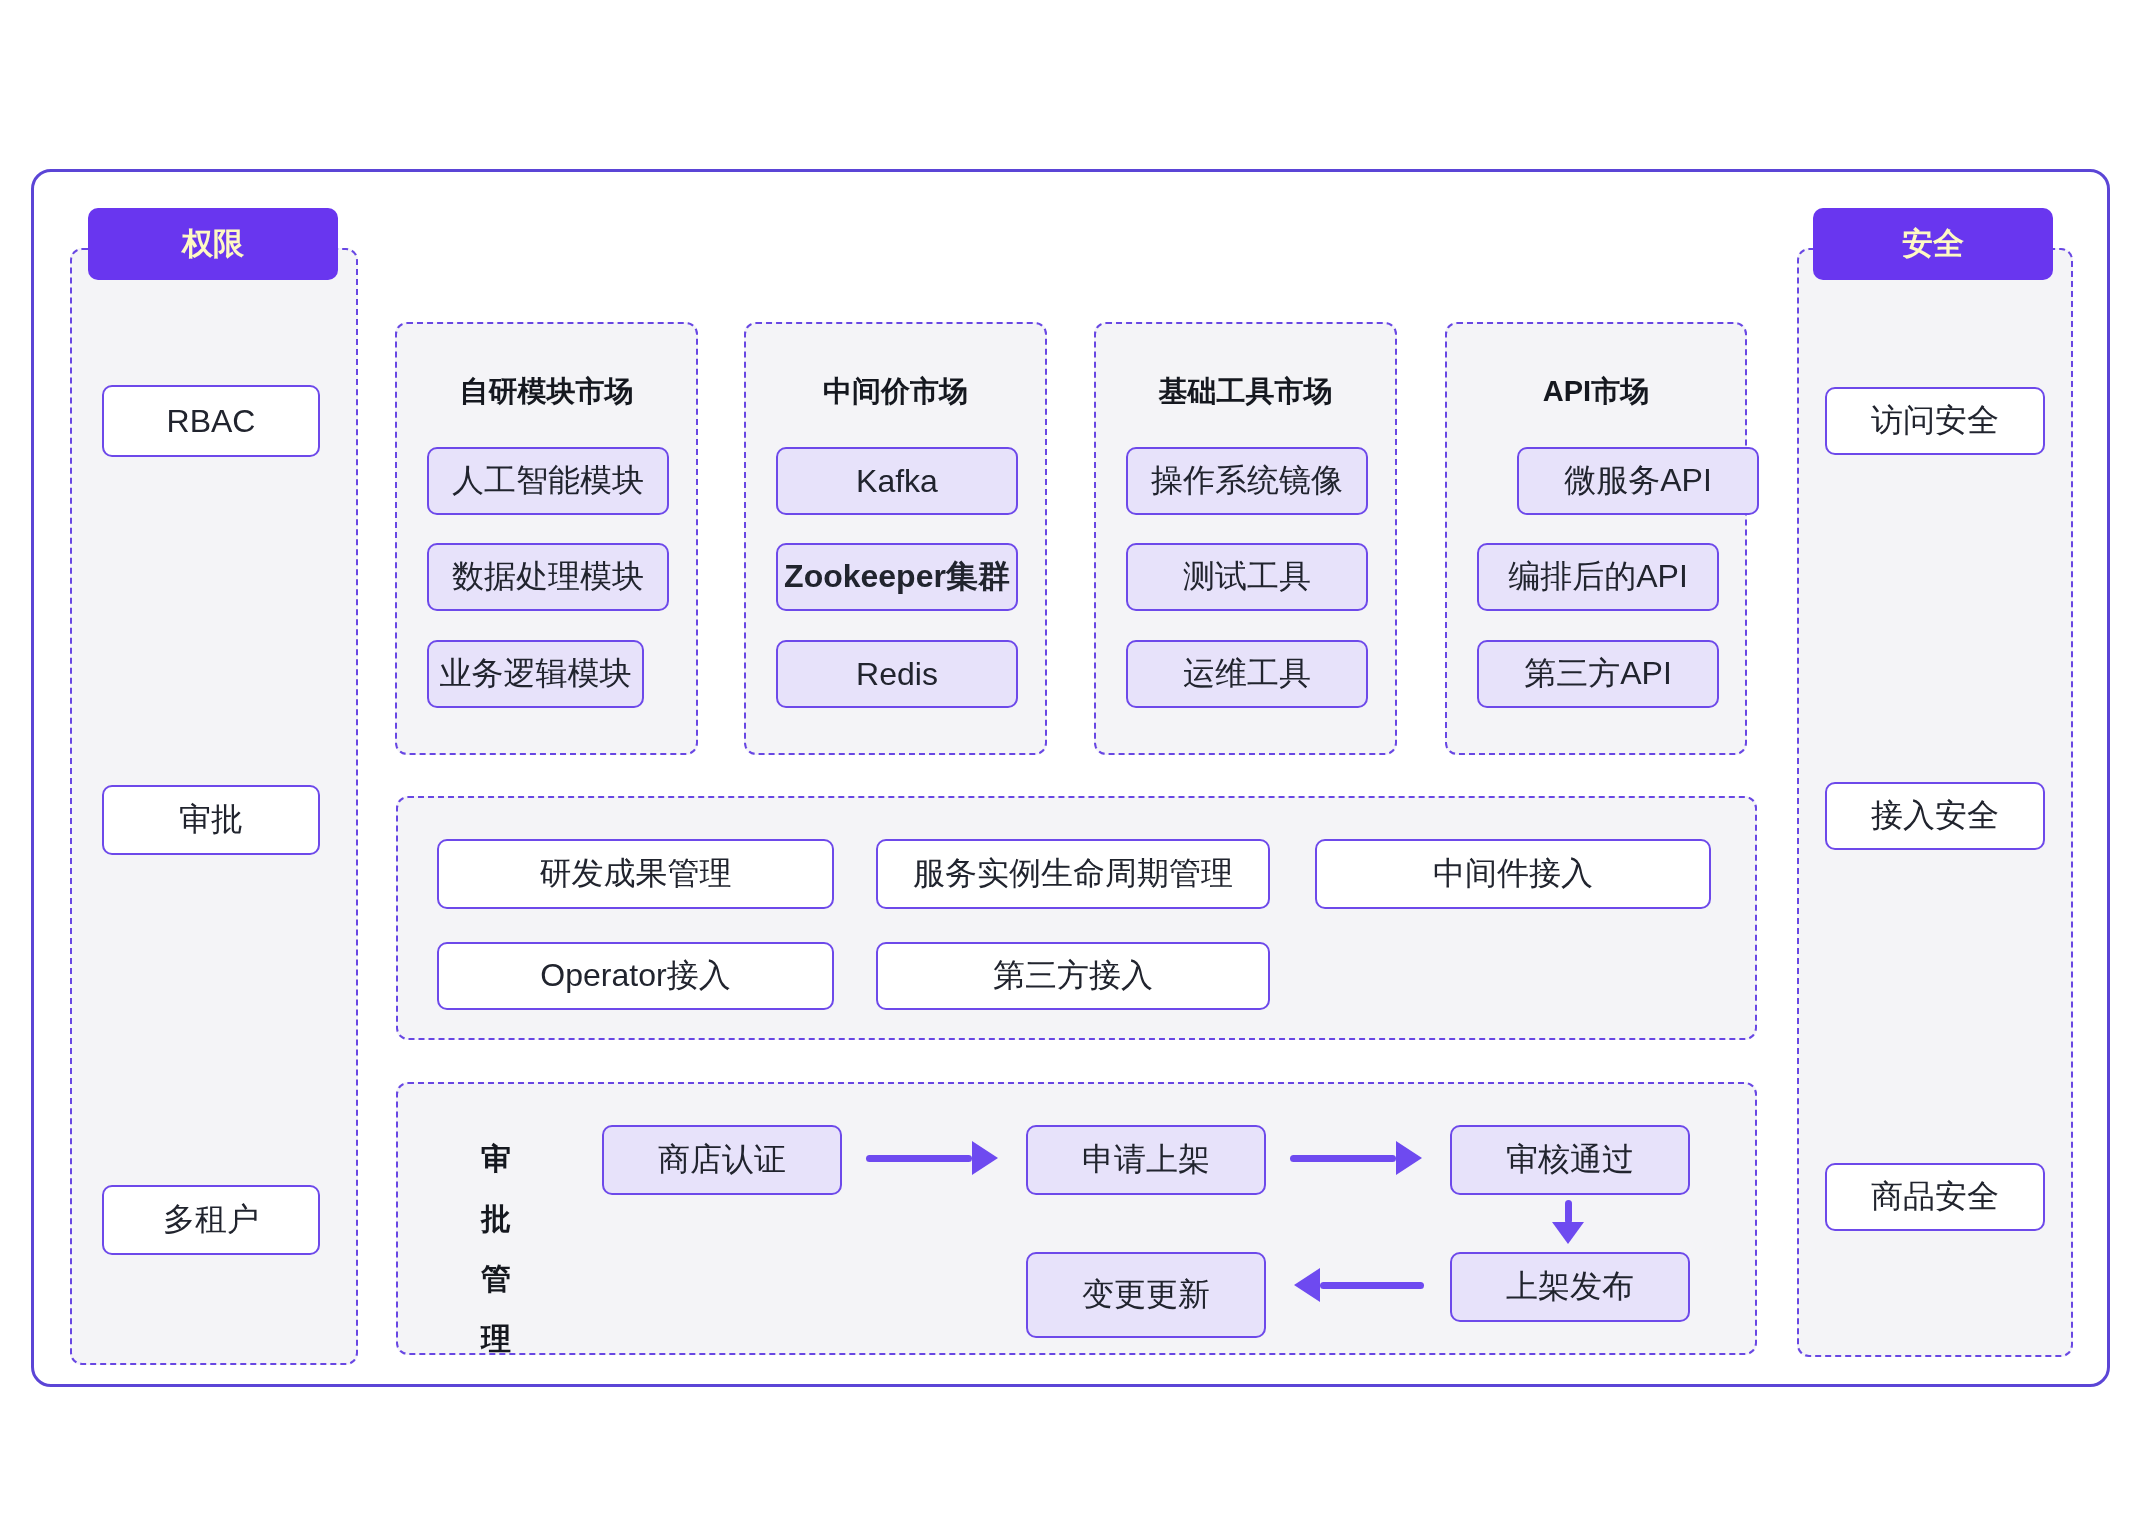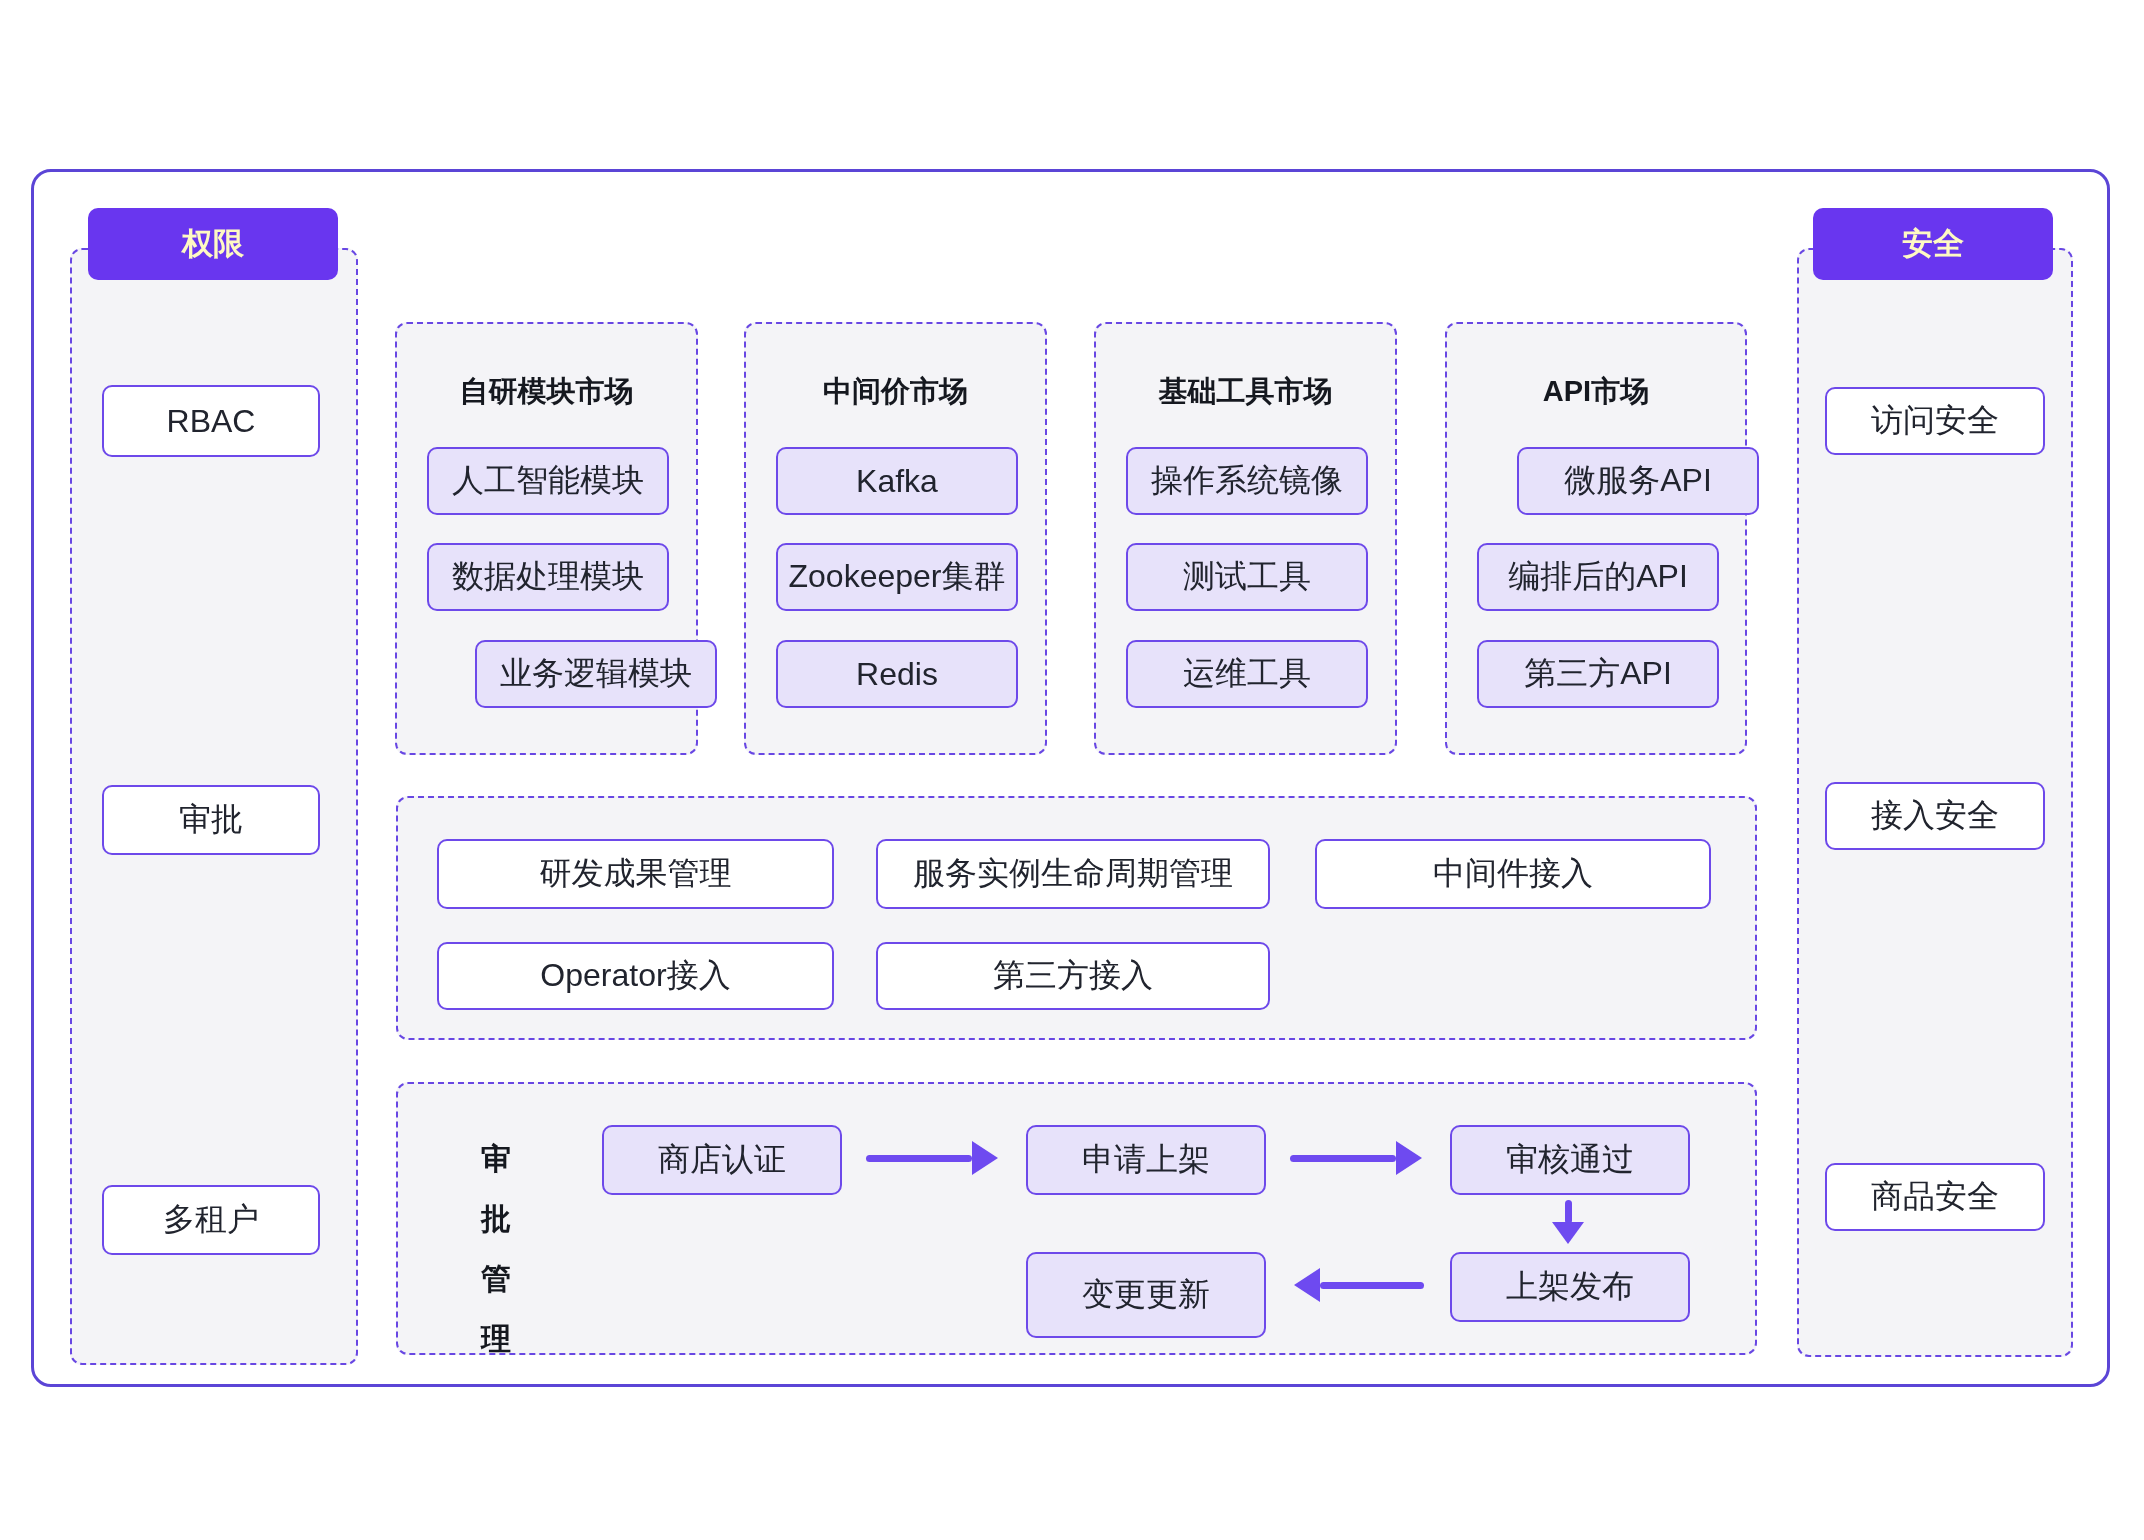--- a/index.html
+++ b/index.html
@@ -56,27 +56,27 @@
   <div class="hdr" style="left:88px;top:208px;width:250px;height:72px;">权限</div>
   <div class="box white" style="left:102px;top:385px;width:218px;height:72px;">RBAC</div>
   <div class="box white" style="left:102px;top:785px;width:218px;height:70px;">审批</div>
   <div class="box white" style="left:102px;top:1185px;width:218px;height:70px;">多租户</div>
 
 
   <div class="dashed-panel" style="left:395px;top:322px;width:303px;height:433px;">
     <div class="market-title">自研模块市场</div>
     <div class="box lav" style="left:30px;top:123px;width:242px;height:68px;">人工智能模块</div>
     <div class="box lav" style="left:30px;top:219px;width:242px;height:68px;">数据处理模块</div>
-    <div class="box lav" style="left:30px;top:316px;width:242px;height:68px;margin-left:48px;">业务逻辑模块</div>
+    <div class="box lav" style="left:30px;top:316px;width:217px;height:68px;">业务逻辑模块</div>
   </div>
 
   <div class="dashed-panel" style="left:744px;top:322px;width:303px;height:433px;">
     <div class="market-title">中间价市场</div>
     <div class="box lav" style="left:30px;top:123px;width:242px;height:68px;">Kafka</div>
-    <div class="box lav" style="left:30px;top:219px;width:242px;height:68px;">Zookeeper集群</div>
+    <div class="box lav" style="left:30px;top:219px;width:242px;height:68px;font-weight:bold;">Zookeeper集群</div>
     <div class="box lav" style="left:30px;top:316px;width:242px;height:68px;">Redis</div>
   </div>
 
   <div class="dashed-panel" style="left:1094px;top:322px;width:303px;height:433px;">
     <div class="market-title">基础工具市场</div>
     <div class="box lav" style="left:30px;top:123px;width:242px;height:68px;">操作系统镜像</div>
     <div class="box lav" style="left:30px;top:219px;width:242px;height:68px;">测试工具</div>
     <div class="box lav" style="left:30px;top:316px;width:242px;height:68px;">运维工具</div>
   </div>
 

